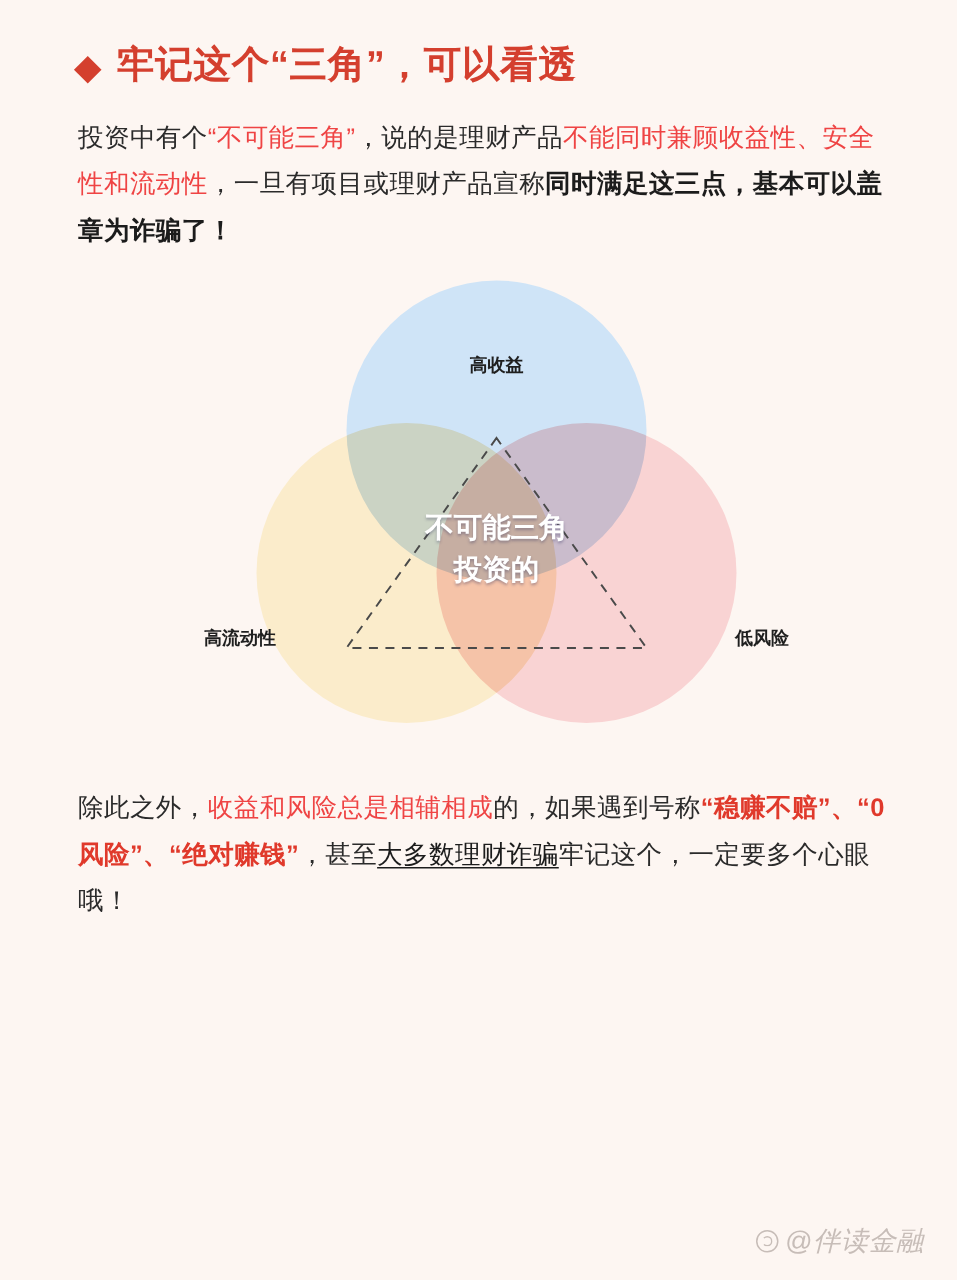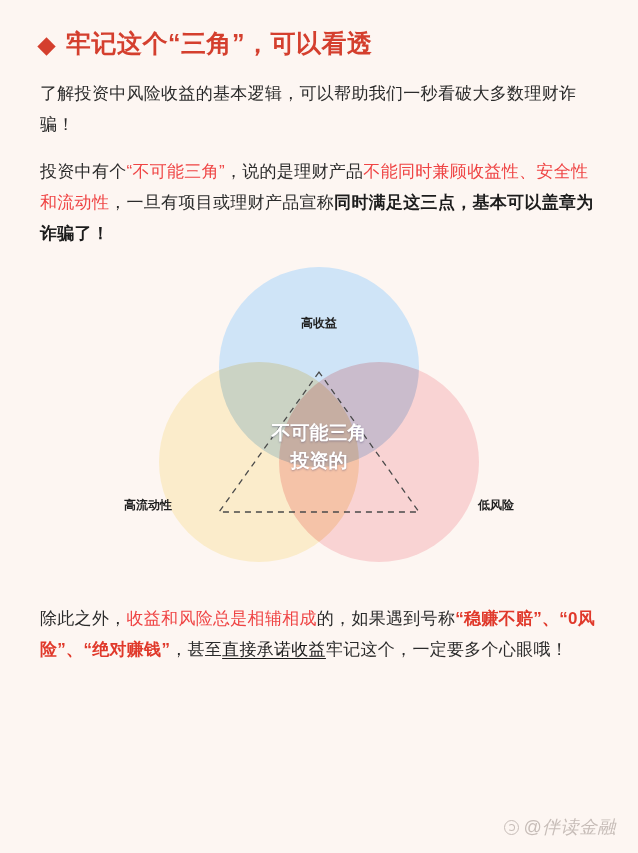--- a/index.html
+++ b/index.html
@@ -12,21 +12,21 @@
     background: #fdf6f2;
     font-family: "Liberation Sans", "DejaVu Sans", sans-serif;
     overflow: hidden;
     position: relative;
   }
   .page {
     position: relative;
     width: 638px;
     height: 853px;
     box-sizing: border-box;
-    padding: 26px 40px 0 40px;
+    padding: 26px 40px 0 52px;
   }
 
   
   .title-block {
     position: relative;
     padding-left: 26px;
   }
   .diamond-bullet {
     position: absolute;
     left: 0;
@@ -195,23 +195,20 @@
 </head>
 <body>
 
 <div class="page">
 
   <div class="title-block">
     <span class="diamond-bullet"></span>
     <div class="title-line">牢记这个“三角”，可以看透</div>
   </div>
 
-  <div class="para">
-    <span>了解投资中风险收益的基本逻辑，可以帮助我们一秒看破大多数理财诈骗！</span>
-  </div>
 
   <div class="para second">
     <span>投资中有个</span><span class="red">“不可能三角”</span><span>，说的是理财产品</span><span class="red">不能同时兼顾收益性、安全性和流动性</span><span>，一旦有项目或理财产品宣称</span><span class="bold-dark">同时满足这三点，基本可以盖章为诈骗了！</span>
   </div>
 
   <div class="venn-wrap">
     <div class="venn">
       <div class="circle top"></div>
       <div class="circle left"></div>
       <div class="circle right"></div>
@@ -225,21 +222,21 @@
       <div class="venn-label label-right">低风险</div>
 
       <div class="center-label">
         <div>不可能三角</div>
         <div>投资的</div>
       </div>
     </div>
   </div>
 
   <div class="para footer">
-    <span>除此之外，</span><span class="red">收益和风险总是相辅相成</span><span>的，如果遇到号称</span><span class="bold-red">“稳赚不赔”、“0风险”、“绝对赚钱”</span><span>，甚至</span><span class="u-dark">直接承诺收益</span><span>牢记这个，一定要多个心眼哦！</span>
+    <span>除此之外，</span><span class="red">收益和风险总是相辅相成</span><span>的，如果遇到号称</span><span class="bold-red">“稳赚不赔”、“0风险”、“绝对赚钱”</span><span>，甚至</span><span class="u-dark">大多数理财诈骗</span><span>牢记这个，一定要多个心眼哦！</span>
   </div>
 
   <div class="watermark">
     <span class="wm-icon"></span>
     <span>@伴读金融</span>
   </div>
 
 </div>
 
 </body></html>

